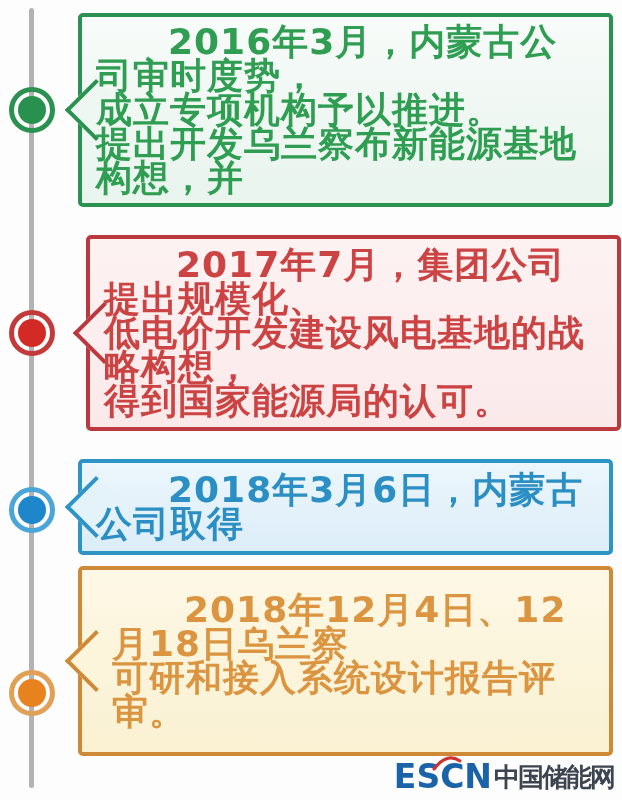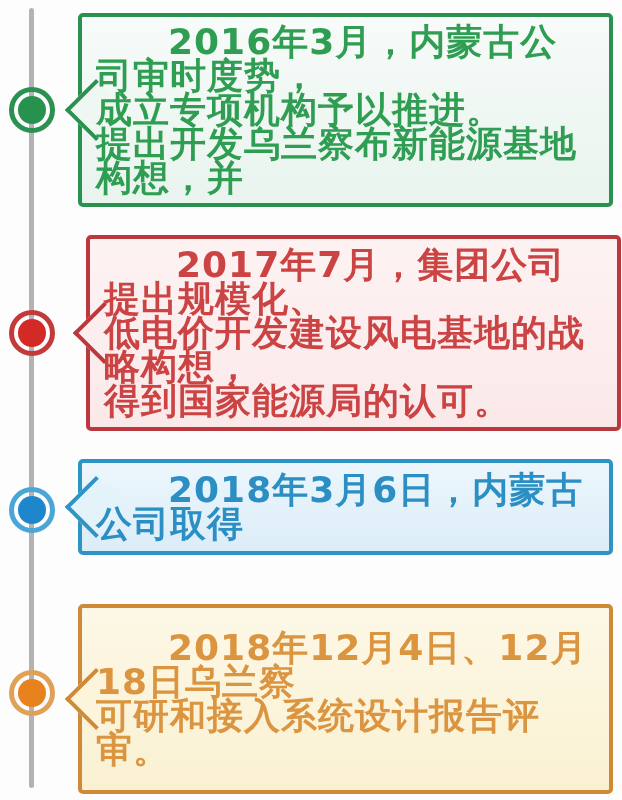--- a/index.html
+++ b/index.html
@@ -66,22 +66,22 @@
   .b-green  .notch { background: #eef7f2; border-color: #2b9150; }
 
   .b-red    { top: 235px; height: 196px; border-color: #ba383e;
               background: linear-gradient(180deg, #fdf2f2 0%, #fbe9ea 100%); color: #cb4343; margin-left: 8px; }
   .b-red    .notch { background: #fcedee; border-color: #ba383e; }
 
   .b-blue   { top: 459px; height: 96px; border-color: #2e93c5;
               background: linear-gradient(180deg, #ecf6fc 0%, #dcedf8 100%); color: #2b8fc4; }
   .b-blue   .notch { background: #e4f2fa; border-color: #2e93c5; }
 
-  .b-orange { top: 604px; height: 190px; border-color: #cf8a38;
-              background: linear-gradient(180deg, #fdf8e6 0%, #faf1d2 100%); color: #db9540; }
+  .b-orange { top: 566px; height: 190px; border-color: #cf8a38;
+              background: linear-gradient(180deg, #fdf8e6 0%, #faf1d2 100%); color: #db9540; padding-left: 16px; }
   .b-orange .notch { background: #fcf5dc; border-color: #cf8a38; }
 
   
   .watermark {
     position: absolute; right: 8px; bottom: 7px;
     display: flex; align-items: center;
     z-index: 4; white-space: nowrap;
   }
   .wm-latin {
     position: relative;
@@ -142,14 +142,21 @@
   </div>
 
   <div class="bubble b-orange">
     <div class="notch"></div>
     <div class="content">
       <p class="line indent">2018年12月4日、12月18日乌兰察</p>
       <p class="line">可研和接入系统设计报告评审。</p>
     </div>
   </div>
 
+  <div class="watermark">
+    <span class="wm-latin">ESCN</span>
+    <svg class="wm-swoosh" width="30" height="16" viewBox="0 0 30 16">
+      <path d="M2 14 Q 15 -3 28 6" stroke="#cc3333" stroke-width="3" fill="none" stroke-linecap="round"></path>
+    </svg>
+    <span class="wm-cjk">中国储能网</span>
+  </div>
 
 </div>
 
 </body></html>

